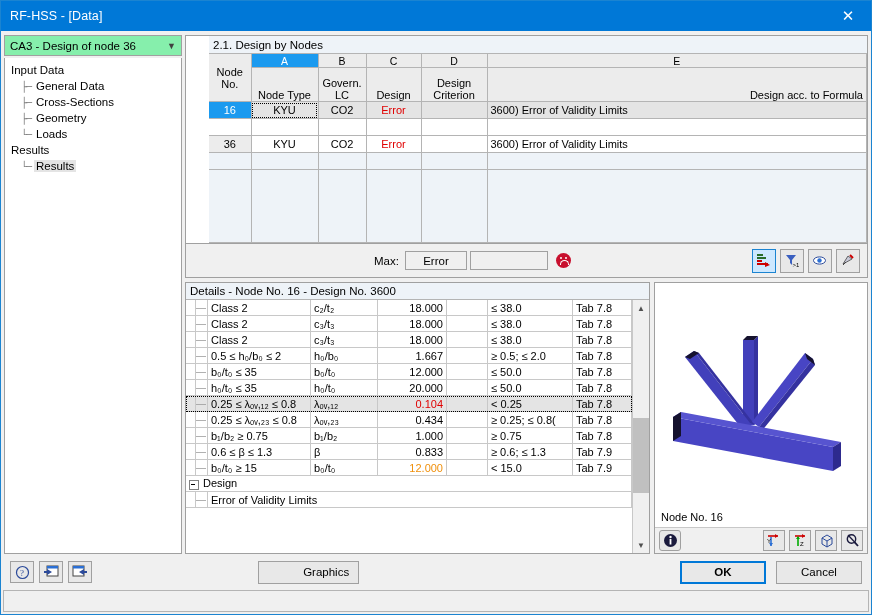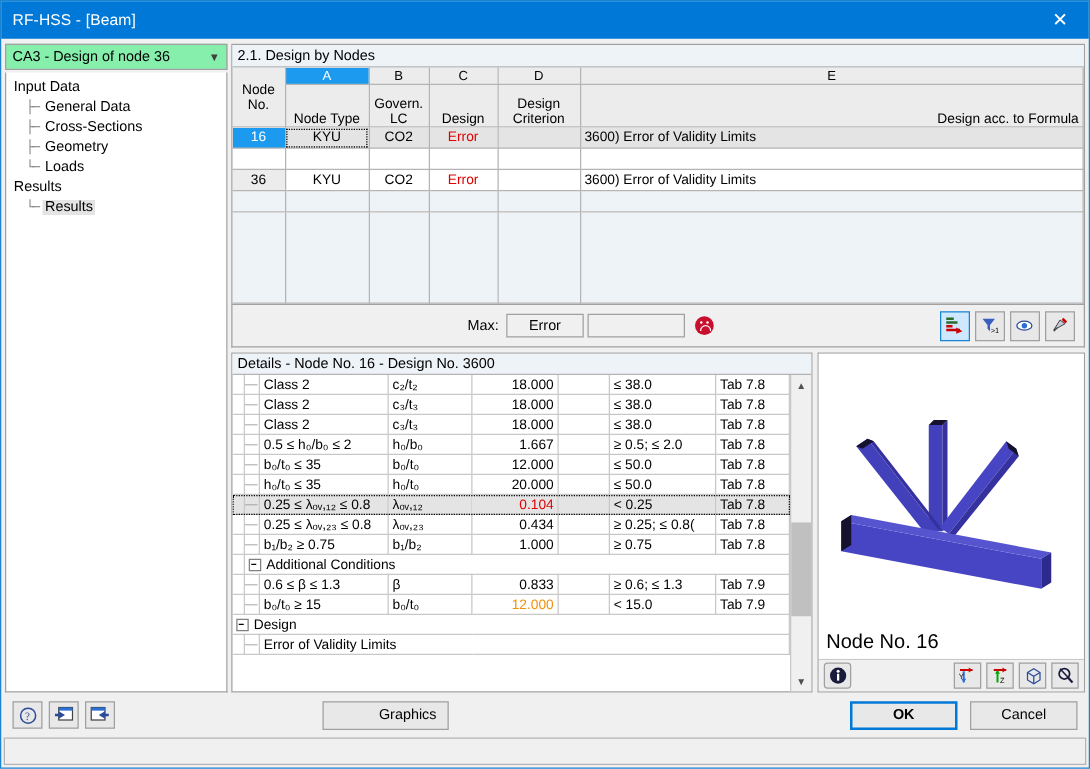--- a/index.html
+++ b/index.html
@@ -54,21 +54,21 @@
   .tnode .tline{
     width:13px;color:#808080;font-size:10px;letter-spacing:-1px;
     font-family:"DejaVu Sans Mono",monospace;
   }
   .tnode .tlabel{padding:0 2px;}
   .tnode.sel .tlabel{background:#e4e4e4;}
   
   .rightpanel{flex:1 1 auto;display:flex;flex-direction:column;min-width:0;}
   .tablewrap{
     border:1px solid #a0a0a0;background:#fff;flex:0 0 auto;box-sizing:border-box;
-    display:flex;flex-direction:column;
+    display:flex;flex-direction:column;padding-left:23px;
   }
   .tabletitle{
     height:17px;background:#eef3f8;border-bottom:1px solid #b4b4b4;
     display:flex;align-items:center;padding-left:4px;font-size:11.5px;
   }
   table.grid{border-collapse:collapse;width:100%;table-layout:fixed;font-size:11px;}
   table.grid td,table.grid th{
     border-right:1px solid #b4b4b4;border-bottom:1px solid #b4b4b4;
     padding:0 3px;overflow:hidden;white-space:nowrap;font-weight:normal;
   }
@@ -166,21 +166,21 @@
   }
   .sarrow{height:16px;display:flex;align-items:center;justify-content:center;font-size:8px;color:#505050;}
   .strack{flex:1 1 auto;position:relative;}
   .sthumb{position:absolute;left:0;right:0;top:46%;height:34%;background:#c0c0c0;}
   
   .graphicsbox{
     width:214px;flex:0 0 auto;border:1px solid #a0a0a0;background:#fff;
     display:flex;flex-direction:column;box-sizing:border-box;
   }
   .gview{flex:1 1 auto;position:relative;overflow:hidden;background:#fff;}
-  .gcaption{position:absolute;left:6px;bottom:4px;font-size:16px;}
+  .gcaption{position:absolute;left:6px;bottom:4px;font-size:11px;}
   .gtools{
     height:26px;flex:0 0 auto;border-top:1px solid #c8c8c8;background:#f0f0f0;
     display:flex;align-items:center;padding:0 4px;gap:4px;box-sizing:border-box;
   }
   .gbtn{
     width:22px;height:21px;border:1px solid #a0a0a0;background:#e8e8e8;
     display:flex;align-items:center;justify-content:center;box-sizing:border-box;
   }
   .gbtn.round{border-radius:3px;}
   .gspacer{flex:1 1 auto;}
@@ -205,21 +205,21 @@
     height:22px;flex:0 0 auto;border-top:1px solid #b4b4b4;background:#f0f0f0;
     margin:0 2px 2px 2px;border:1px solid #b4b4b4;box-sizing:border-box;
   }
 </style>
 </head>
 <body>
 
 <div class="window">
 
   <div class="titlebar">
-    <div class="title">RF-HSS - [Beam]</div>
+    <div class="title">RF-HSS - [Data]</div>
     <div class="closebtn">✕</div>
   </div>
 
 
   <div class="bodyarea">
 
     <div class="leftpanel">
       <div class="combo">
         <div class="cval">CA3 - Design of node 36</div>
         <div class="carrow">▼</div>
@@ -474,26 +474,20 @@
                   <td class="dtree ddash">—</td>
                   <td class="dname">b₁/b₂ ≥ 0.75</td>
                   <td class="dsym">b₁/b₂</td>
                   <td class="dval">1.000</td>
                   <td class="dunit"></td>
                   <td class="dlim">≥ 0.75</td>
                   <td class="dref">Tab 7.8</td>
                 </tr>
                 <tr>
                   <td class="dind"></td>
-                  <td colspan="7">
-                    <span class="grpbox"></span><span>Additional Conditions</span>
-                  </td>
-                </tr>
-                <tr>
-                  <td class="dind"></td>
                   <td class="dtree ddash">—</td>
                   <td class="dname">0.6 ≤ β ≤ 1.3</td>
                   <td class="dsym">β</td>
                   <td class="dval">0.833</td>
                   <td class="dunit"></td>
                   <td class="dlim">≥ 0.6; ≤ 1.3</td>
                   <td class="dref">Tab 7.9</td>
                 </tr>
                 <tr>
                   <td class="dind"></td>

